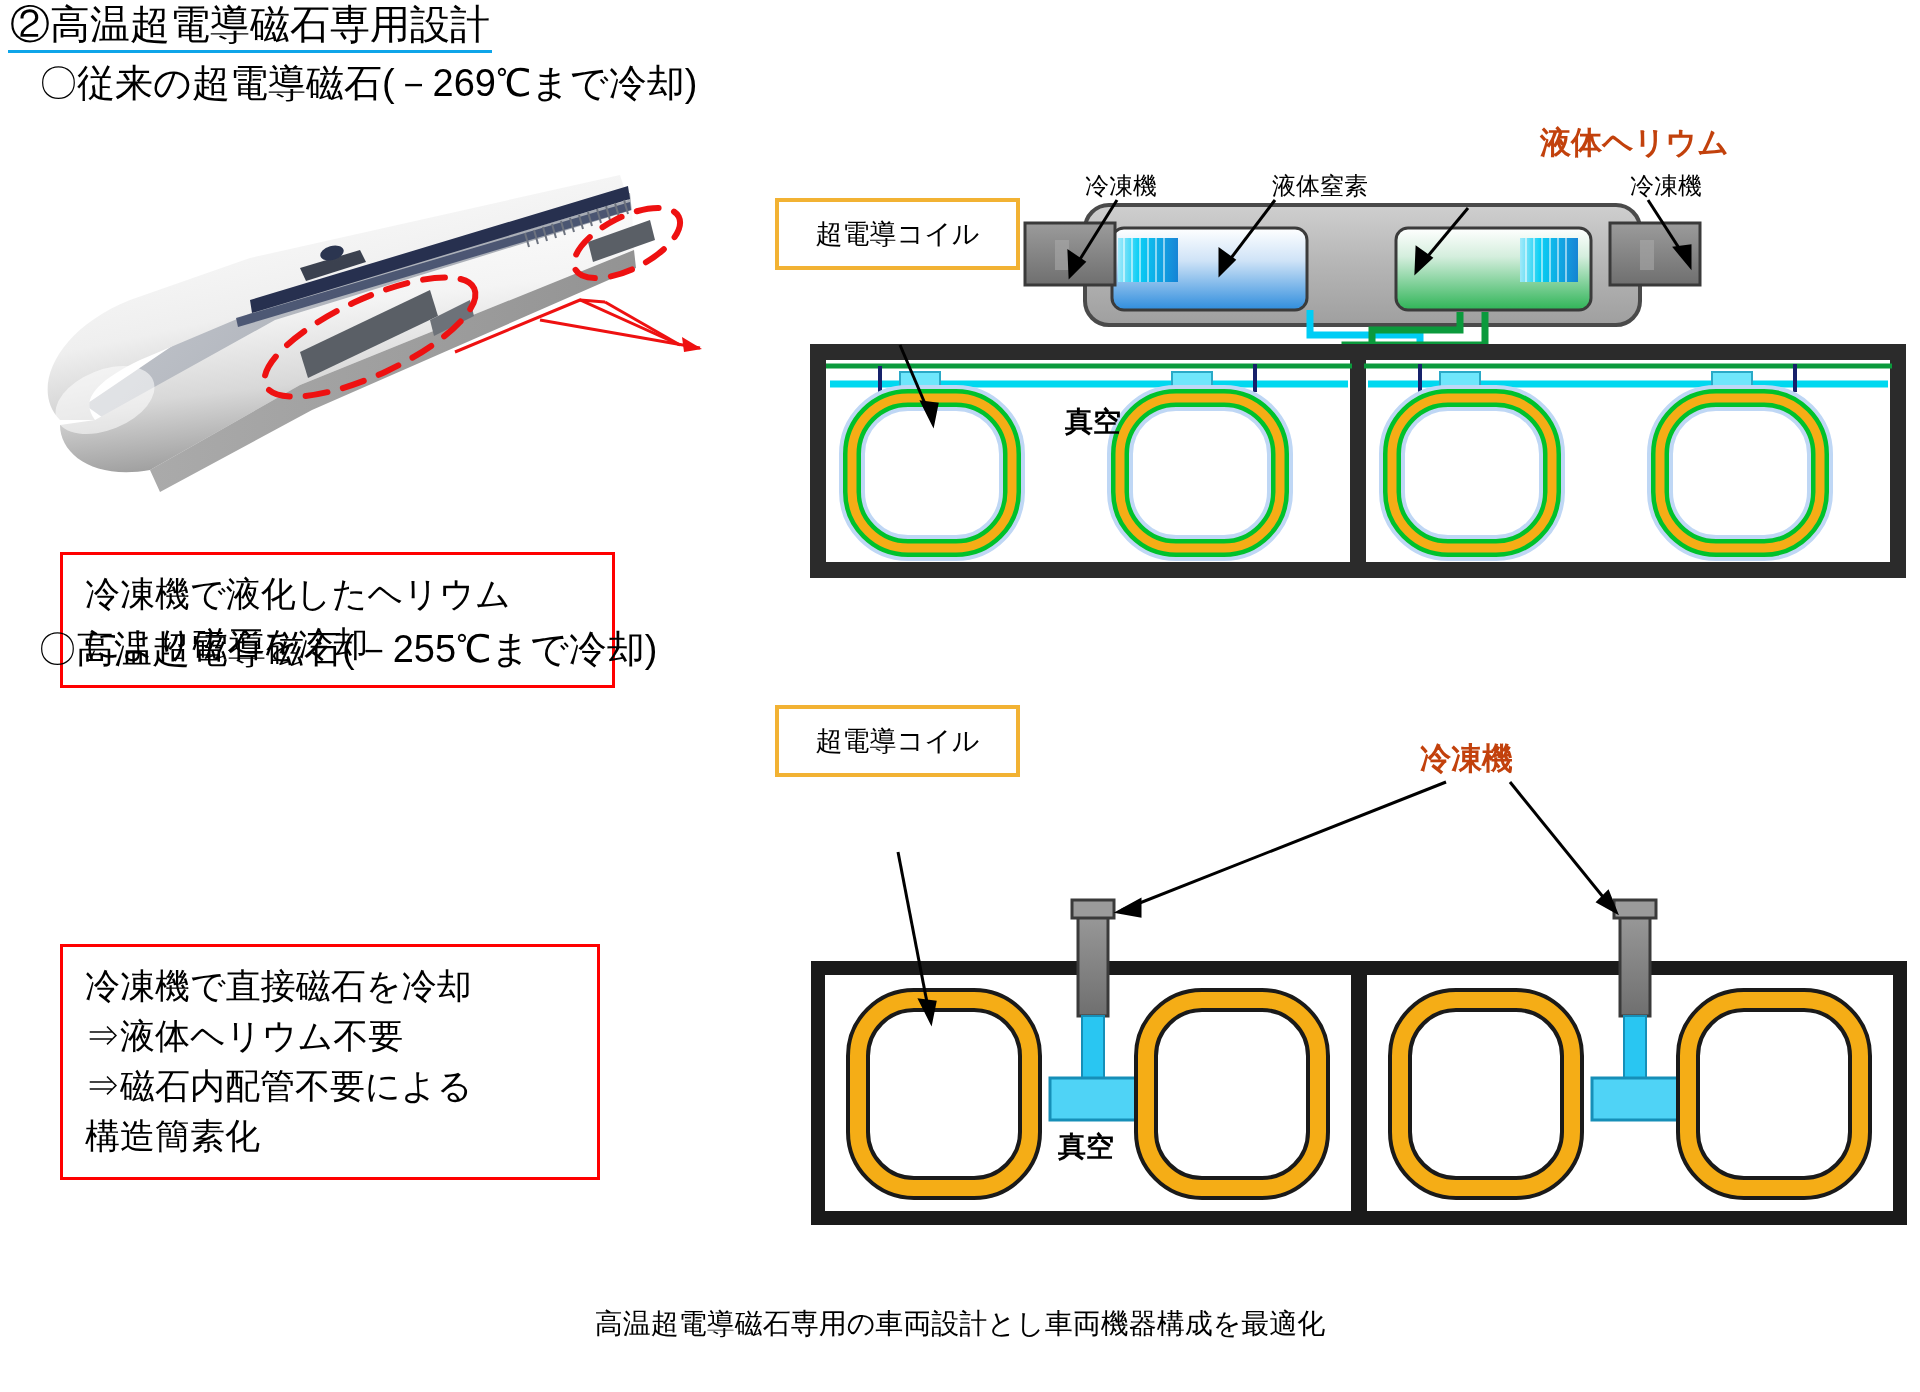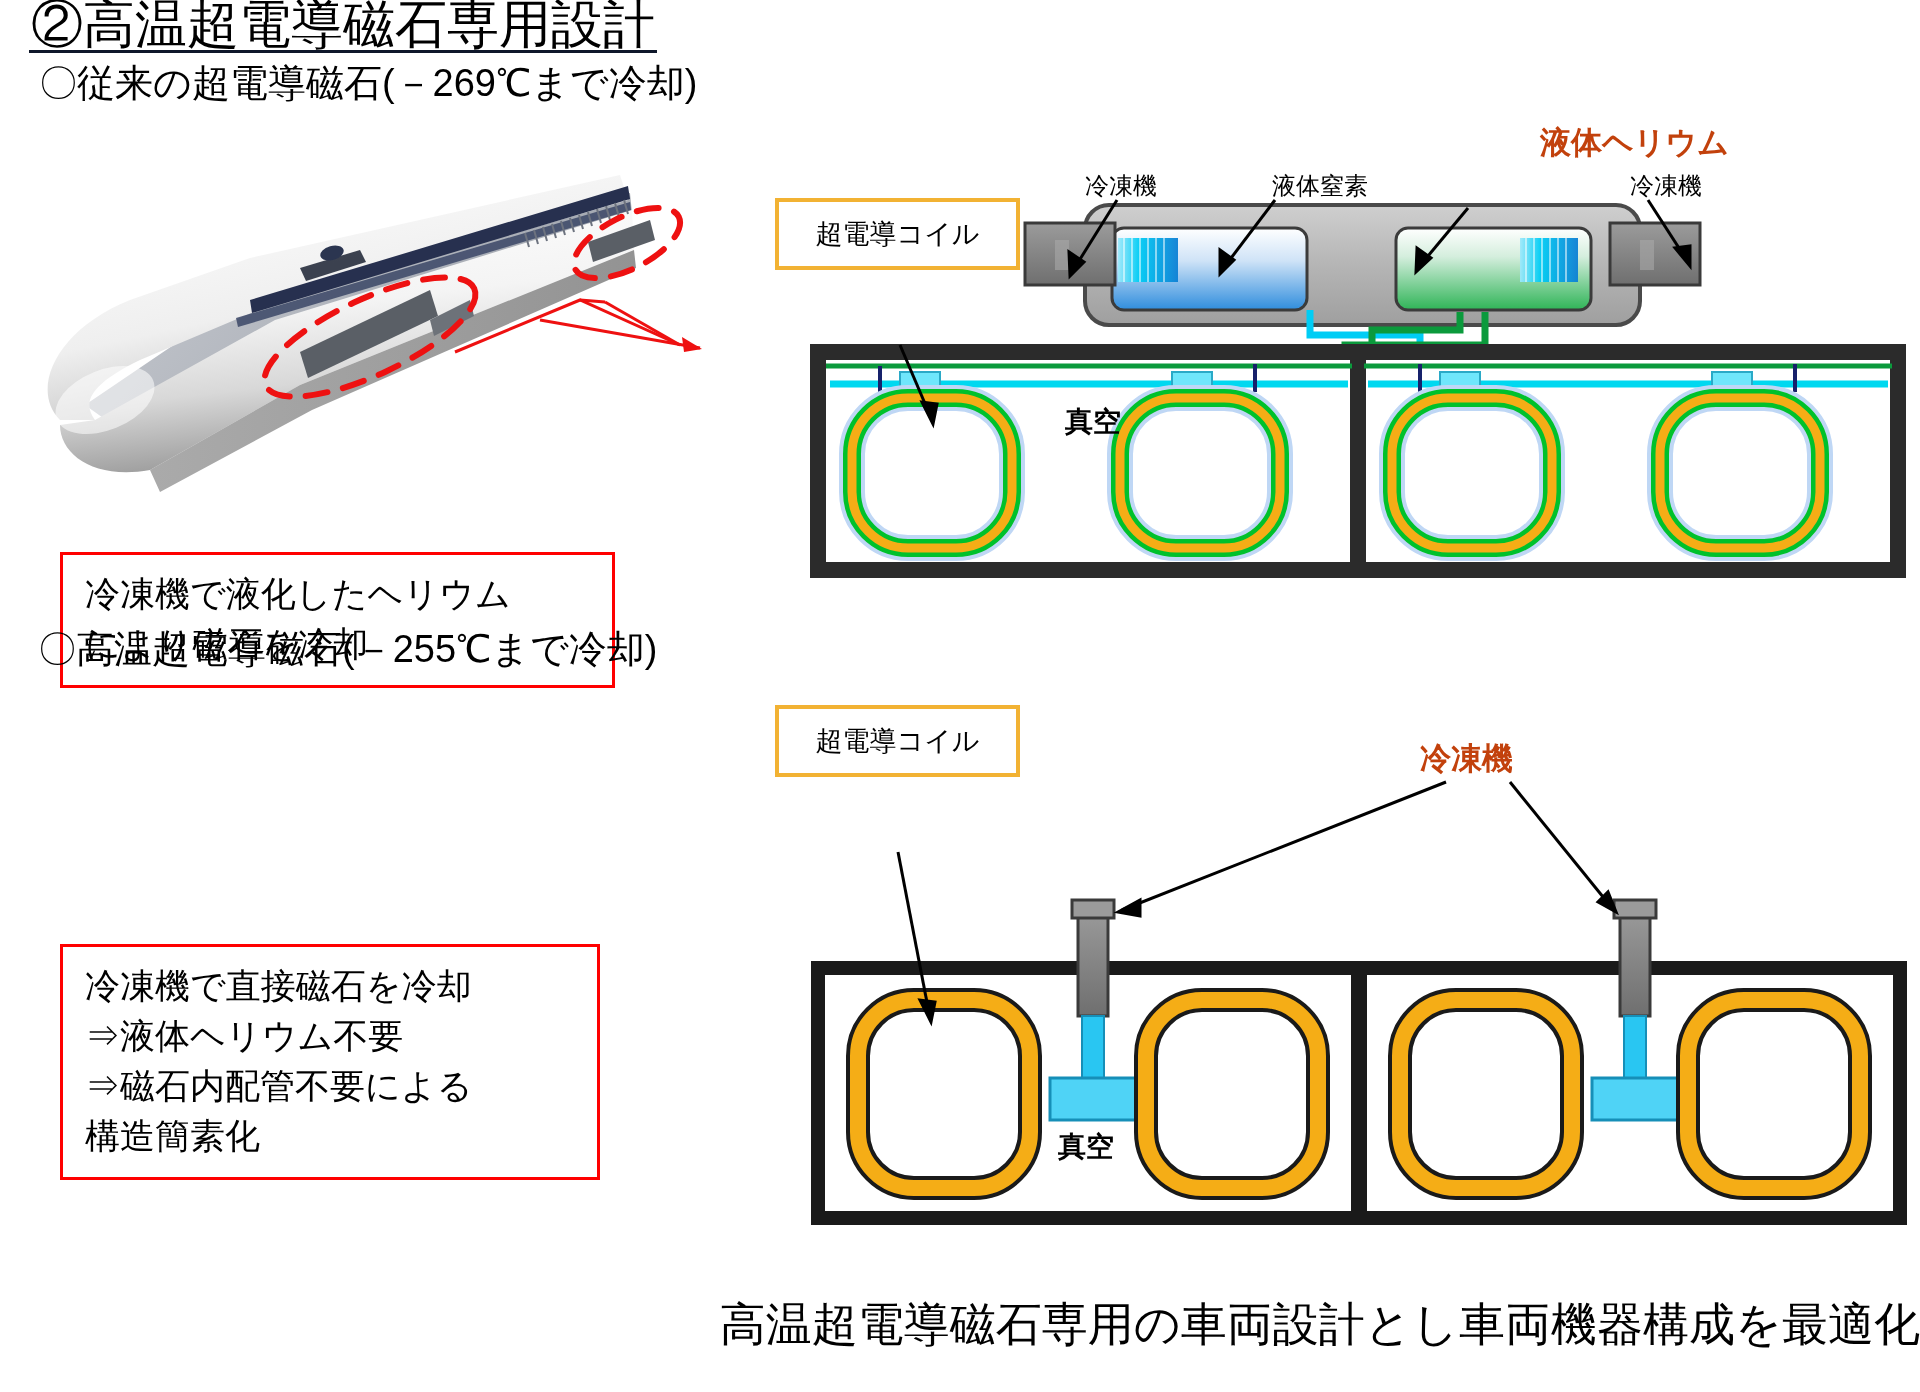--- a/index.html
+++ b/index.html
@@ -10,25 +10,24 @@
     font-family: "Liberation Sans", sans-serif;
     color: #000;
     position: relative;
     overflow: hidden;
   }
   .abs { position: absolute; }
 
   
   #main-title {
     left: 8px; top: 2px;
-    font-size: 52px; line-height: 44px;
-    border-bottom: 3px solid #0f172a;
+    font-size: 40px; line-height: 44px;
+    border-bottom: 3px solid #0ea5e9;
     padding: 0 2px 4px 2px;
     white-space: nowrap;
-    margin-left: 21px;
   }
   .section-heading {
     font-size: 38px; line-height: 42px;
     white-space: nowrap;
   }
   #section1-heading { left: 39px; top: 62px; }
   #section2-heading { left: 38px; top: 628px; text-align: right; }
 
   
   .note-box {
@@ -38,22 +37,22 @@
     font-size: 35px;
     line-height: 50px;
     white-space: pre-line;
   }
   #note-box-1 { left: 60px; top: 552px; width: 555px; }
   #note-box-2 { left: 60px; top: 944px; width: 540px; }
 
   
   #bottom-caption {
     left: 0; top: 1300px; width: 1920px;
-    text-align: right;
-    font-size: 46px; line-height: 48px;
+    text-align: center;
+    font-size: 28px; line-height: 48px;
   }
 
   
   .callout-orange {
     border: 4px solid #f2b233;
     background: #fff;
     font-size: 27px;
     text-align: center;
     padding: 14px 6px;
     white-space: nowrap;

